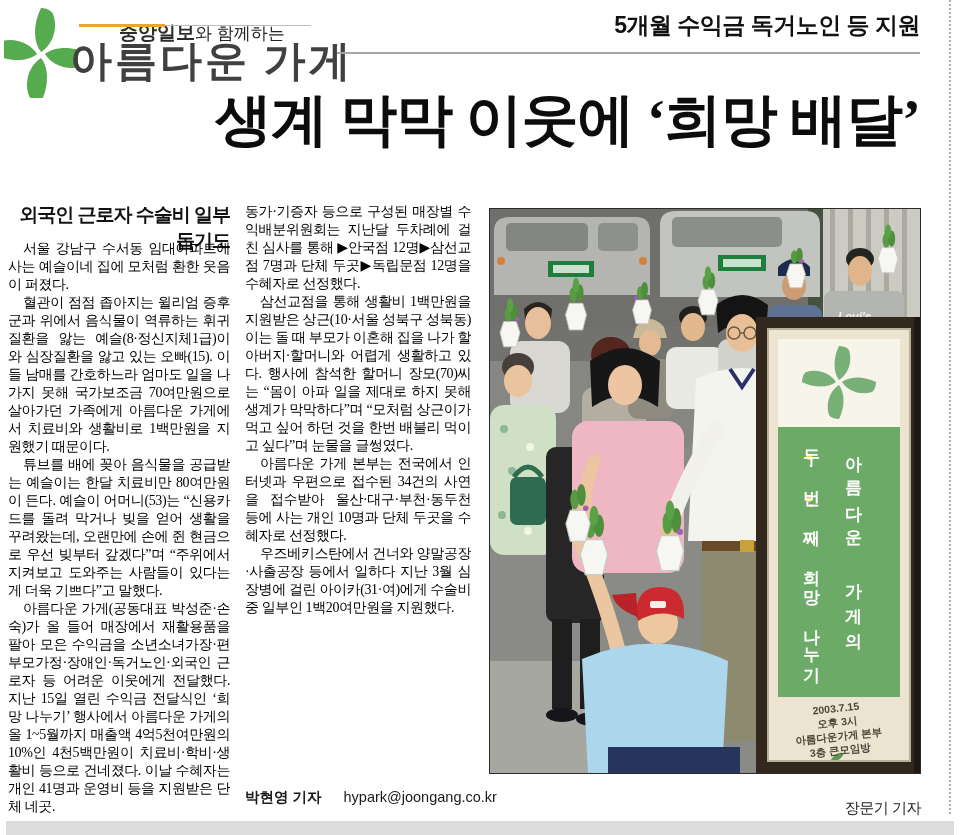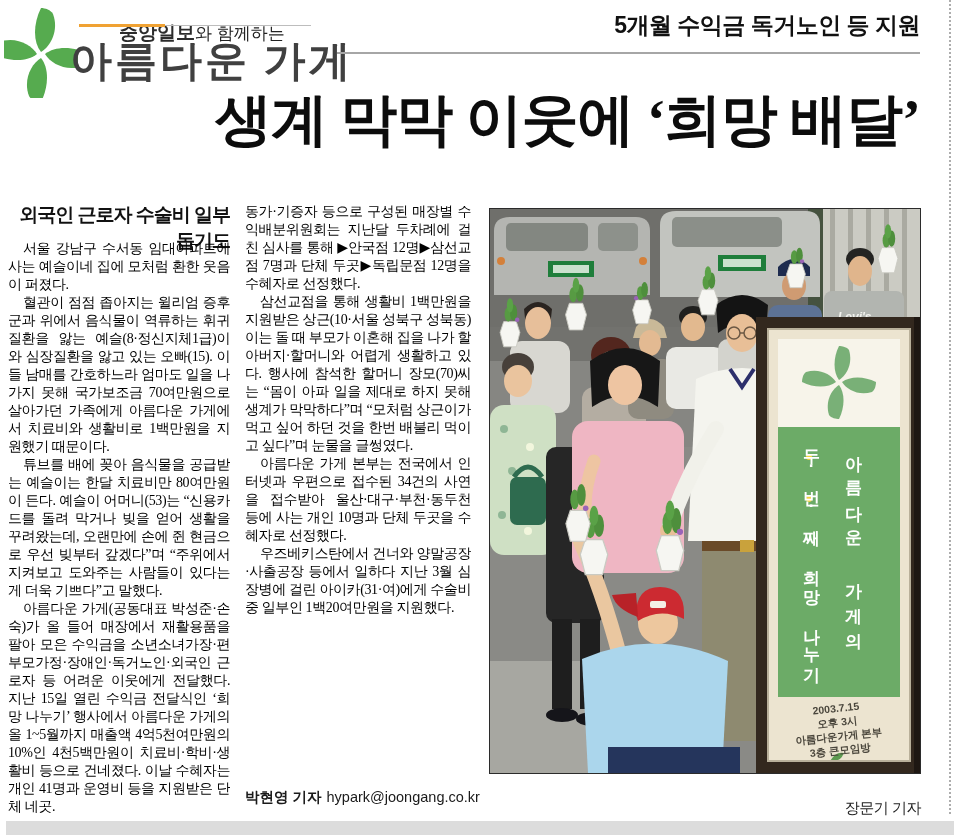--- a/index.html
+++ b/index.html
@@ -30,21 +30,21 @@
            font-weight:bold;font-size:19px;letter-spacing:-1px;color:#111;}
   .col{position:absolute;font-family:"Liberation Serif","DejaVu Serif",serif;
        font-size:14px;line-height:18px;letter-spacing:-0.4px;text-align:justify;overflow:hidden;color:#000000;}
   .col p{margin:0;text-indent:15px;}
   .col p.cont{text-indent:0;}
   .col-1{left:8px;top:240px;width:222px;height:573px;}
   .col-2{left:245px;top:203px;width:226px;height:584px;}
   .byline{position:absolute;left:245px;top:788px;width:226px;text-align:right;
           font-family:"Liberation Sans",sans-serif;font-size:14.5px;white-space:nowrap;}
   .byline .rep{font-weight:bold;}
-  .byline .mail{margin-left:5px;}
+  .byline .mail{margin-left:22px;}
 
   
   .photo{position:absolute;left:489px;top:208px;width:432px;height:566px;
          border:1px solid #2b2b2b;box-sizing:border-box;background:#8a8a86;overflow:hidden;}
   .photo svg{position:absolute;left:0;top:0;width:100%;height:100%;}
   .banner-vtext{position:absolute;writing-mode:vertical-rl;text-orientation:upright;
                 color:#ffffff;font-family:"Liberation Sans",sans-serif;font-weight:bold;}
   .banner-col-right{left:352px;top:234px;height:250px;font-size:17px;letter-spacing:8px;}
   .banner-col-left{left:310px;top:228px;height:300px;font-size:17px;letter-spacing:2px;}
   .banner-footer{position:absolute;left:284px;top:492px;width:128px;text-align:center;

